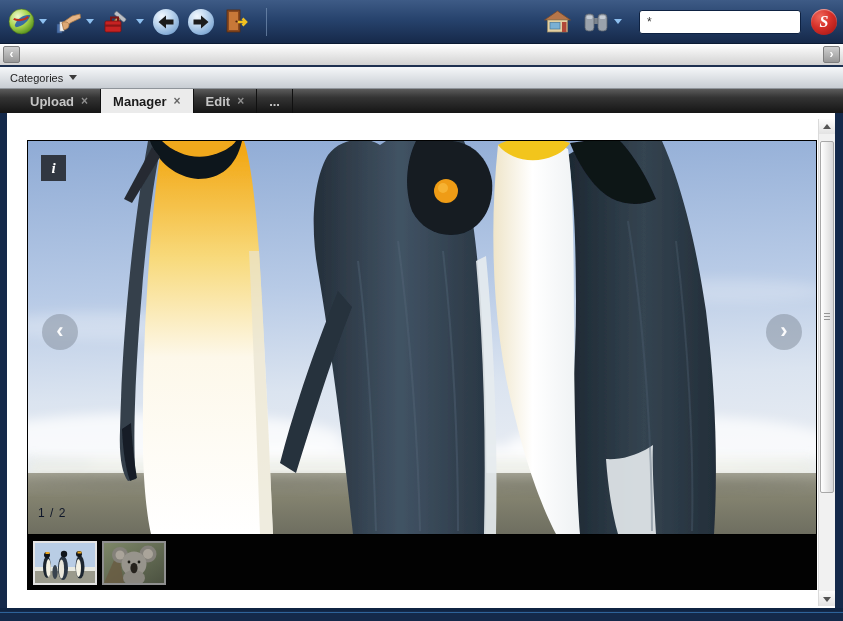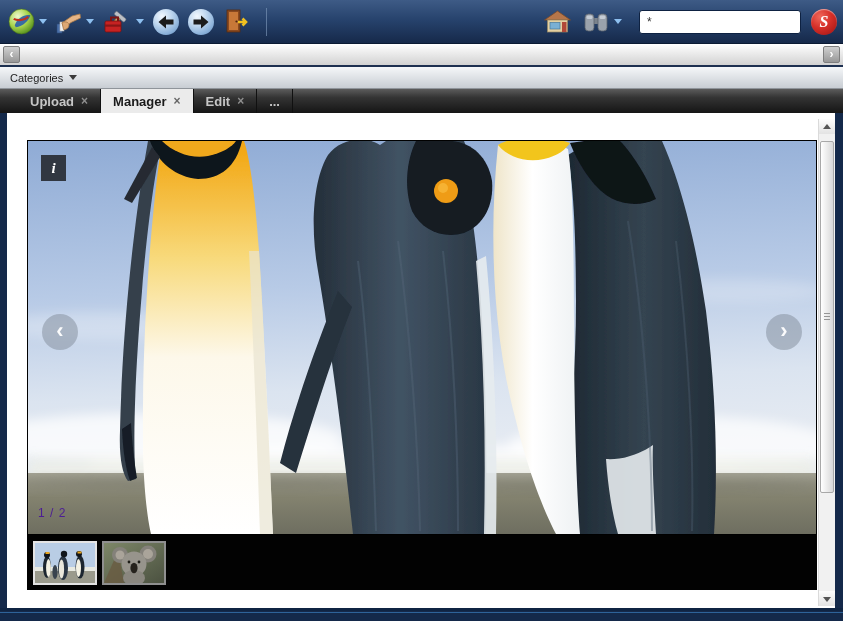--- a/index.html
+++ b/index.html
@@ -113,21 +113,21 @@
   }
   .nav-circle {
     position:absolute; top:173px; width:36px; height:36px; border-radius:50%;
     background:rgba(135,145,160,.55); color:rgba(255,255,255,.95);
     font-size:22px; font-weight:bold; line-height:33px; text-align:center; cursor:pointer;
   }
   .nav-circle.prev { left:14px; }
   .nav-circle.next { right:14px; }
   .counter {
     position:absolute; left:10px; bottom:14px;
-    color:#4c1d95; font-size:12px; letter-spacing:1px;
+    color:#0f172a; font-size:12px; letter-spacing:1px;
   }
   .thumb-strip {
     width:790px; height:55px; background:#020202;
     display:flex; align-items:center; padding-left:6px; gap:5px;
   }
   .thumb { width:64px; height:44px; cursor:pointer; }
   .thumb svg { display:block; width:100%; height:100%; }
   .thumb.sel { border:2px solid #e4e4e4; }
   .thumb.unsel { border:2px solid #8f8f8f; }
 

